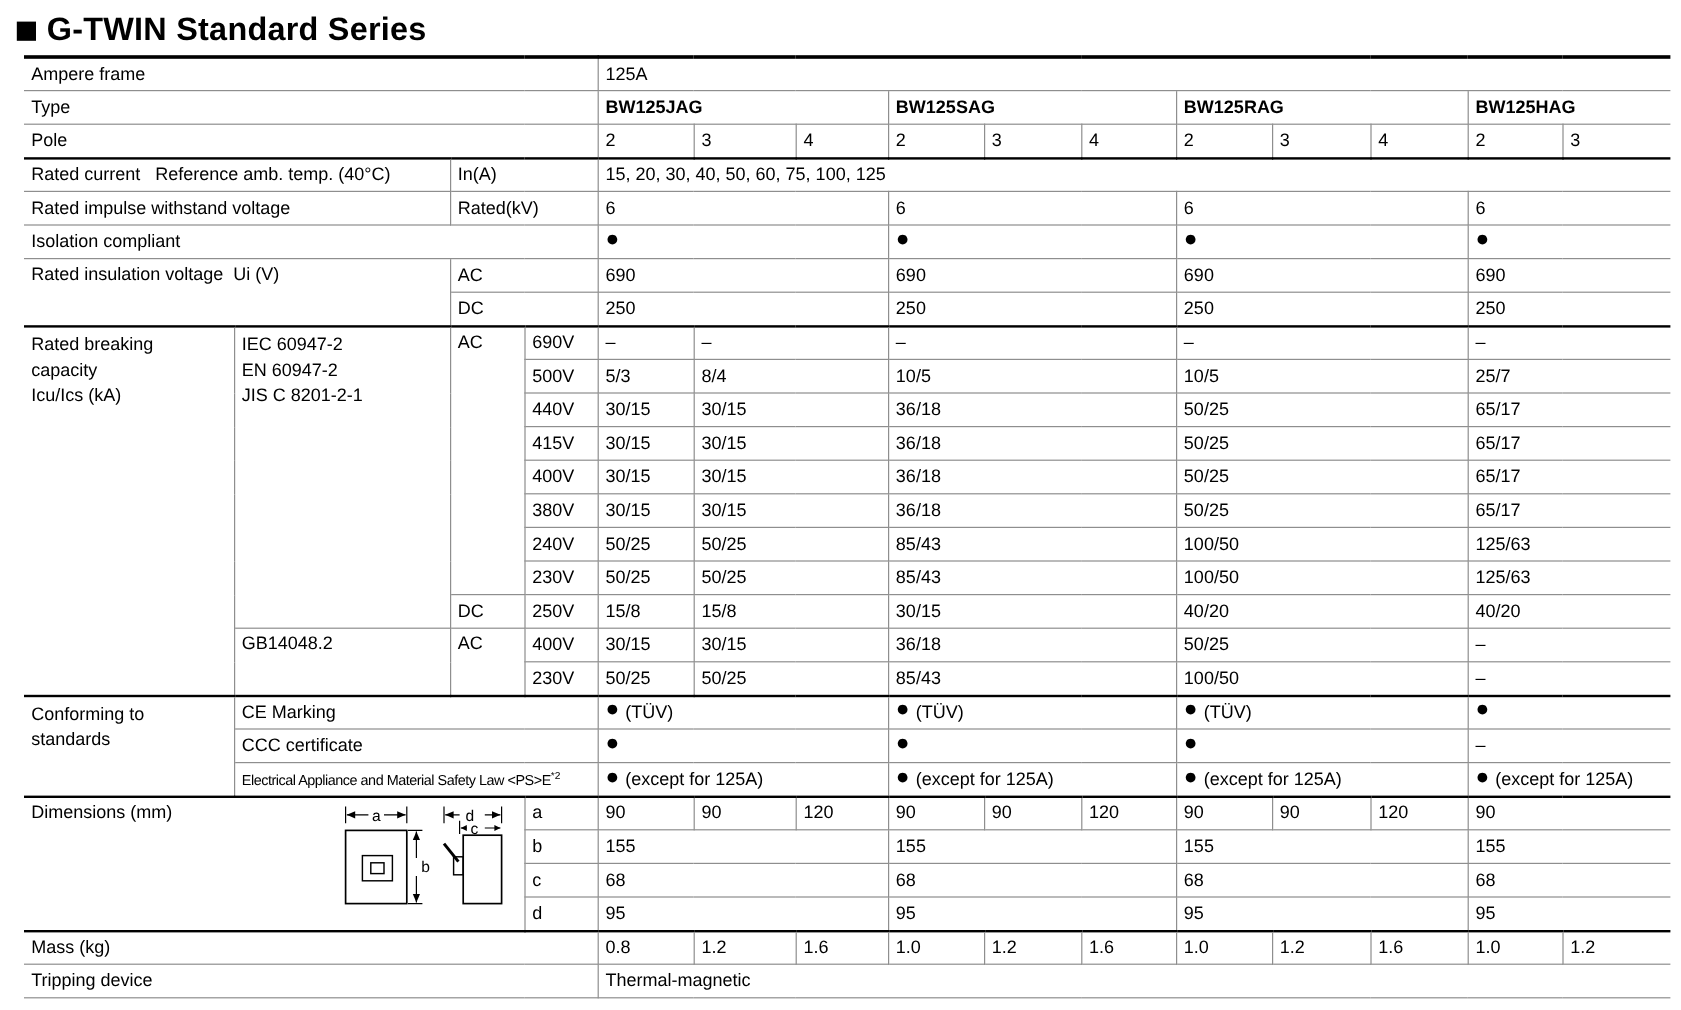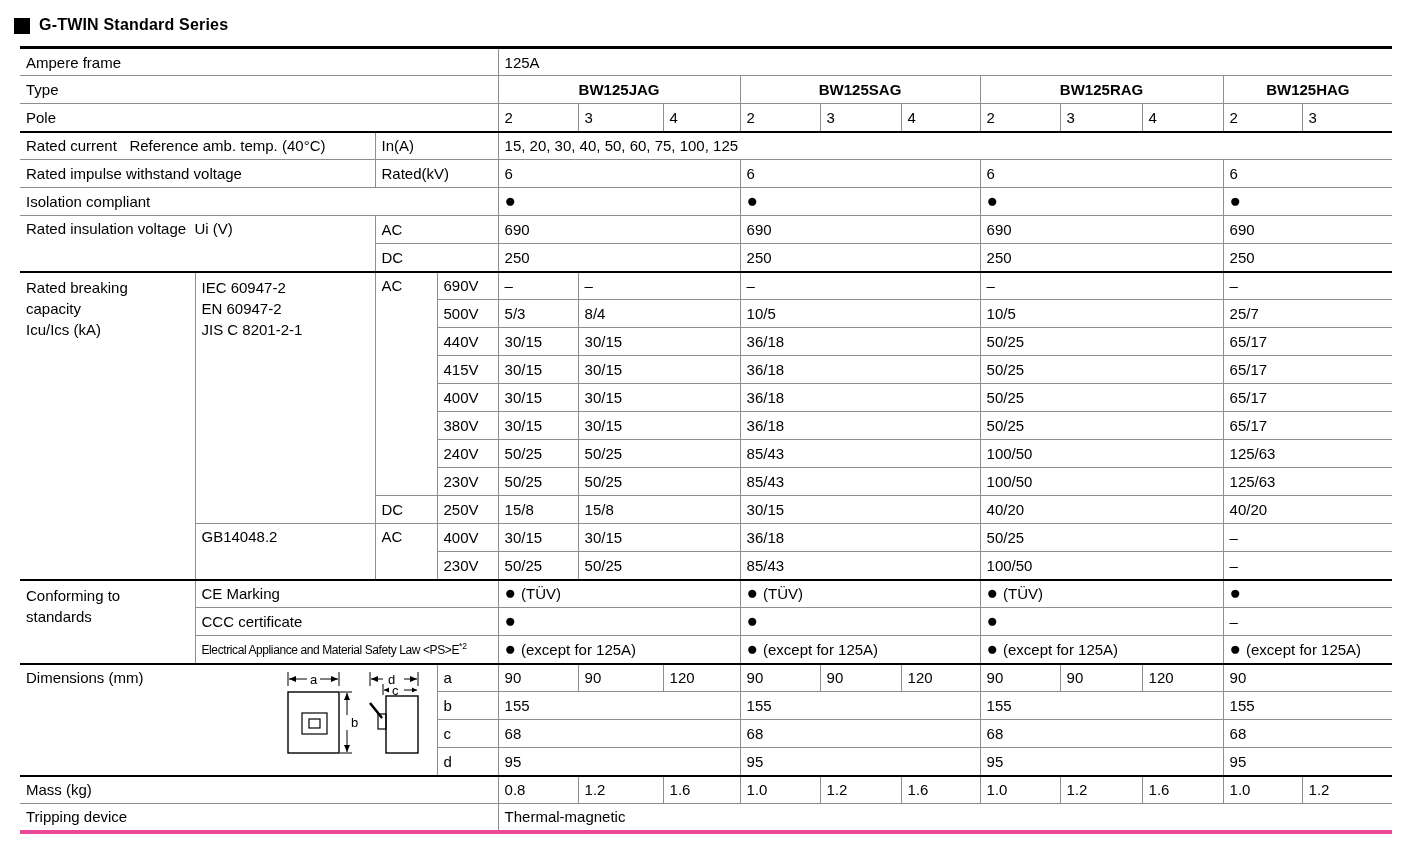--- a/index.html
+++ b/index.html
@@ -20,47 +20,47 @@
     height: 27px;
   }
   .sq {
     display: inline-block;
     width: 16px;
     height: 16px;
     background: #000;
     margin-top: 2px;
   }
   h1 {
-    font-size: 16px;
+    font-size: 27px;
     font-weight: bold;
     margin: 0;
     letter-spacing: 0.2px;
   }
   table.spec {
     border-collapse: collapse;
     table-layout: fixed;
     width: 1372px;
     margin-left: 20px;
     border-top: 3px solid #000;
-    border-bottom: 4px solid #ec4899;
+    border-bottom: 1px solid #ec4899;
   }
   td {
     border: 1px solid #8e8e8e;
     padding: 0 6px;
     height: 28px;
     box-sizing: border-box;
     font-size: 15px;
     vertical-align: middle;
     white-space: nowrap;
     overflow: hidden;
   }
   td:last-child { border-right: none; }
   td.el { border-left: none; }
   tr.sec td { border-top: 2px solid #000; margin-left: 48px; }
-  td.bold { font-weight: bold; text-align: center; }
+  td.bold { font-weight: bold; }
   td.top { vertical-align: top; padding-top: 4px; }
   td.pre .txt { white-space: pre-line; line-height: 21px; display: inline-block; }
   td.sm { font-size: 12px; letter-spacing: -0.4px; }
   td.sm sup { font-size: 8.5px; }
   sup { font-size: 9px; letter-spacing: 0; }
   .dot {
     font-size: 19px;
     line-height: 14px;
     margin-right: 5px;
     vertical-align: middle;

